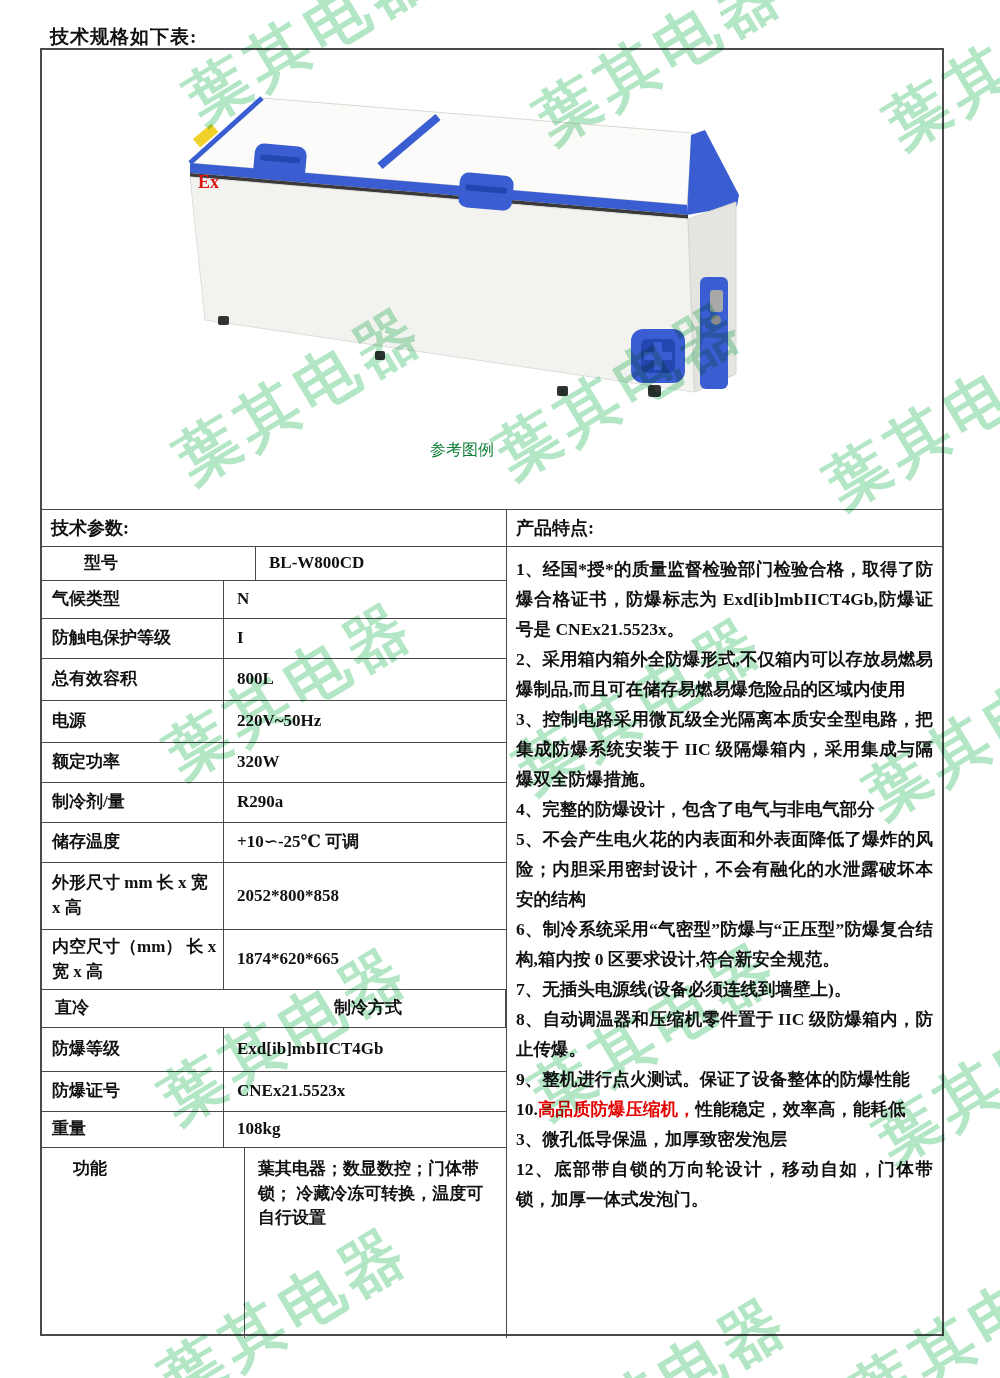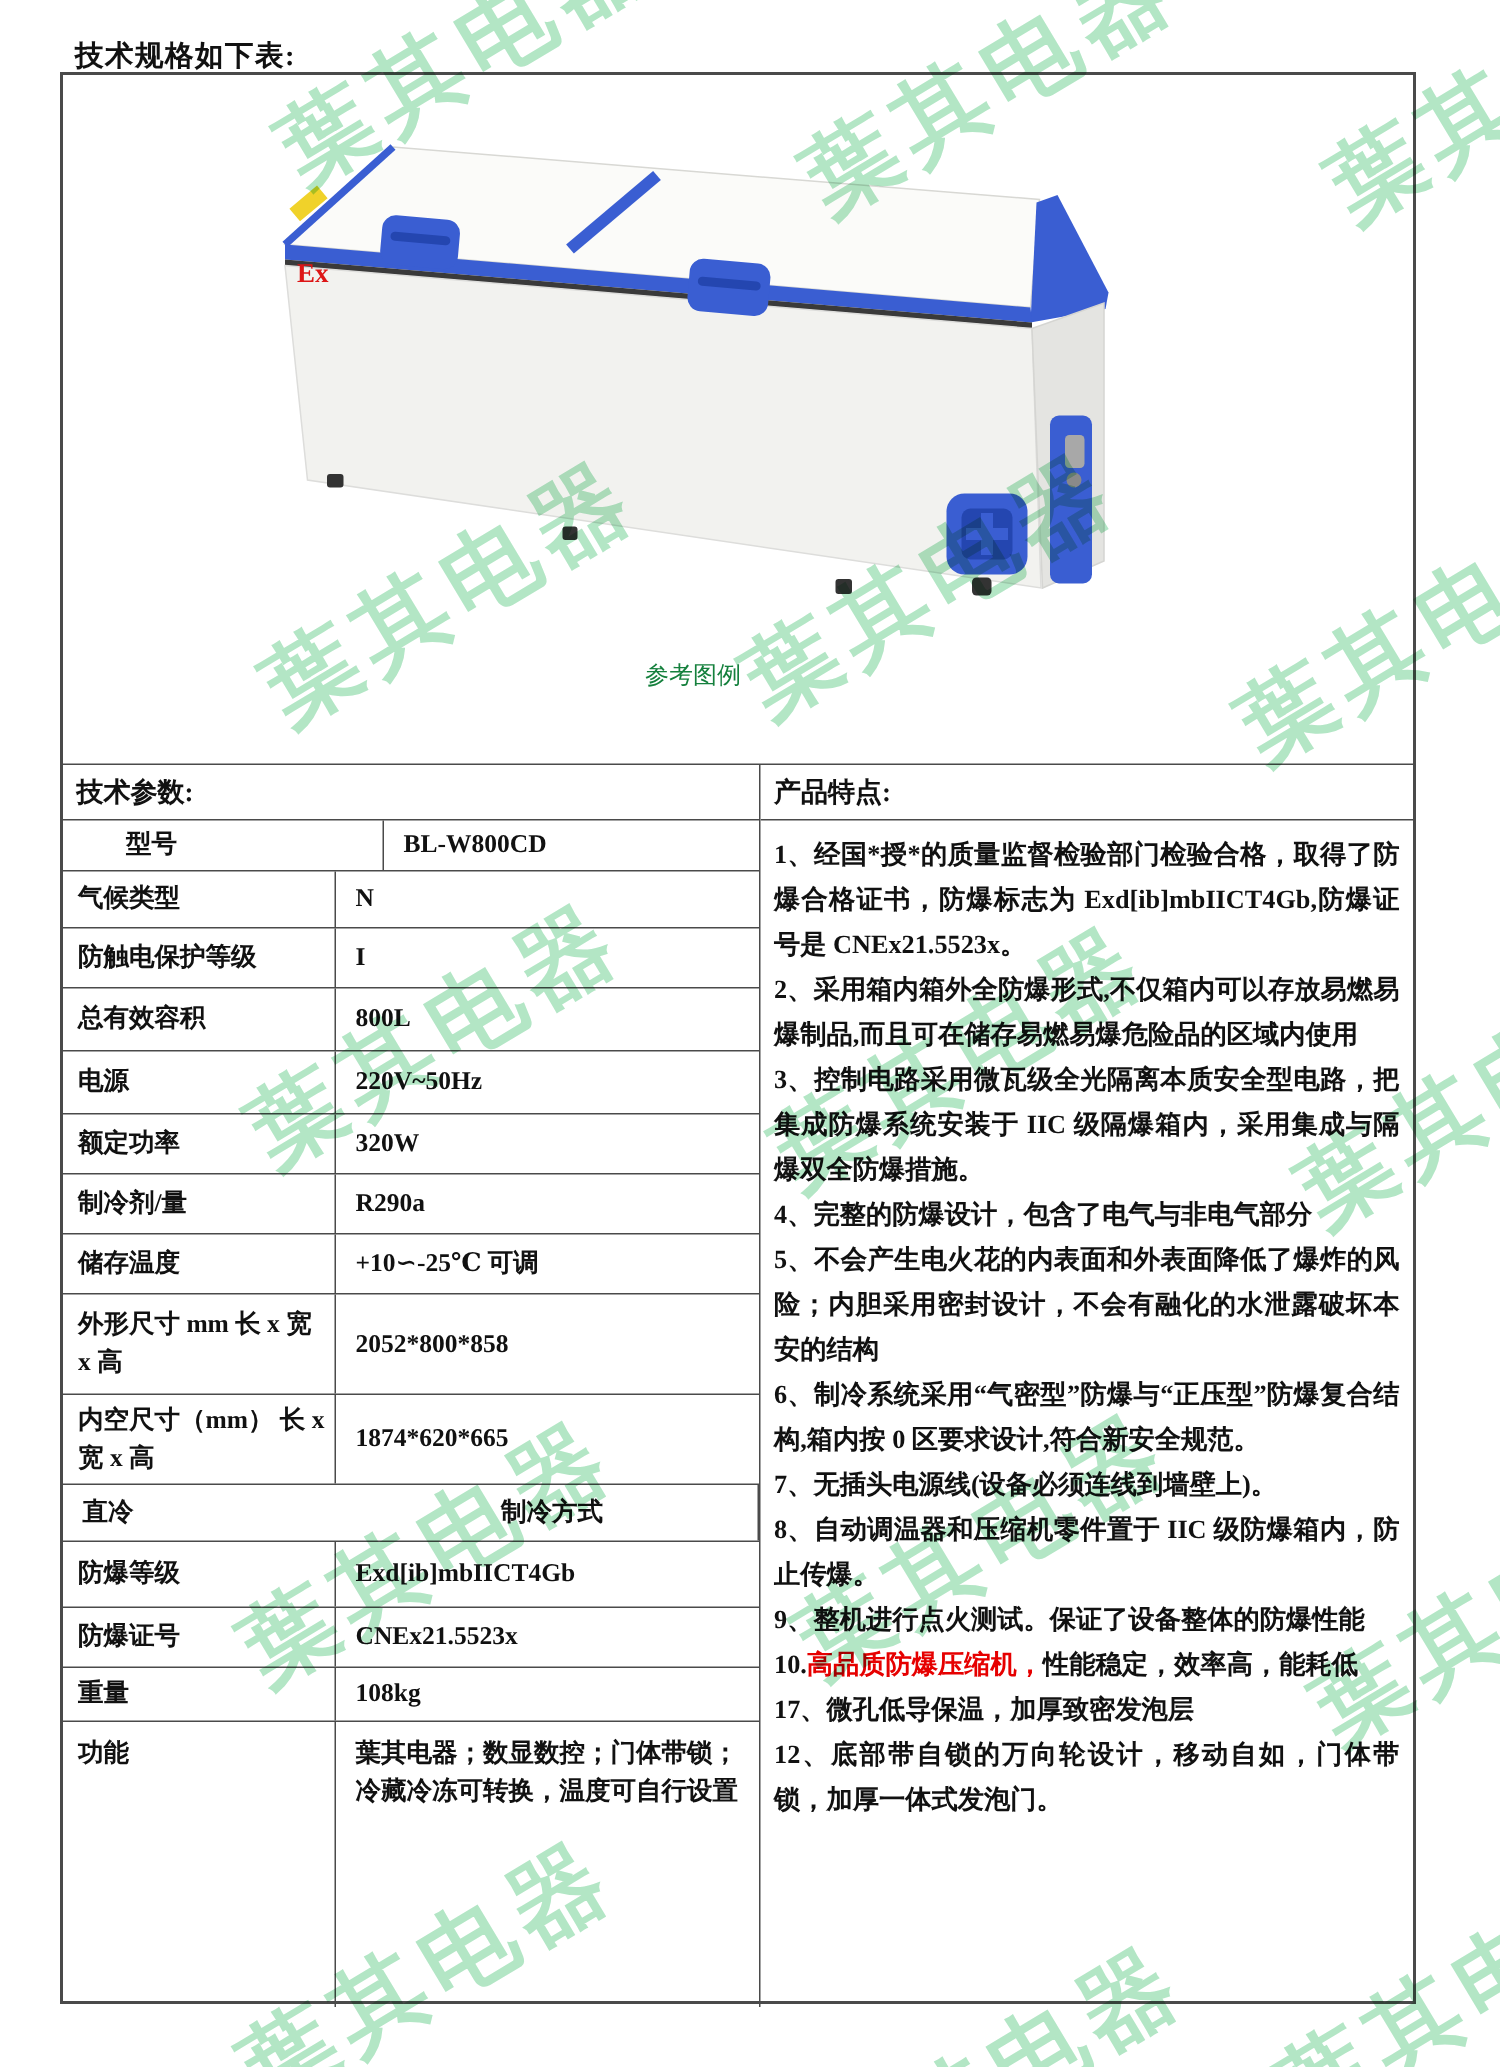--- a/index.html
+++ b/index.html
@@ -181,40 +181,40 @@
               <div class="cell value">Exd[ib]mbIICT4Gb</div>
             </div>
             <div class="spec-row" style="height: 40px; text-align: center;">
               <div class="cell label">防爆证号</div>
               <div class="cell value">CNEx21.5523x</div>
             </div>
             <div class="spec-row" style="height: 36px;">
               <div class="cell label">重量</div>
               <div class="cell value">108kg</div>
             </div>
-            <div class="spec-row top" style="height: 189px;">
+            <div class="spec-row top" style="height: 189px; padding-left: 21px;">
               <div class="cell label">功能</div>
               <div class="cell value">葉其电器；数显数控；门体带锁； 冷藏冷冻可转换，温度可自行设置</div>
             </div>
           </div>
       </div>
       <div class="right-half">
         <div class="half-header">产品特点:</div>
         <div class="feature-list" id="feature-list">
             <p class="feature-item"><span>1、经国*授*的质量监督检验部门检验合格，取得了防爆合格证书，防爆标志为 Exd[ib]mbIICT4Gb,防爆证号是 CNEx21.5523x。</span></p>
             <p class="feature-item"><span>2、采用箱内箱外全防爆形式,不仅箱内可以存放易燃易爆制品,而且可在储存易燃易爆危险品的区域内使用</span></p>
             <p class="feature-item"><span>3、控制电路采用微瓦级全光隔离本质安全型电路，把集成防爆系统安装于 IIC 级隔爆箱内，采用集成与隔爆双全防爆措施。</span></p>
             <p class="feature-item"><span>4、完整的防爆设计，包含了电气与非电气部分</span></p>
             <p class="feature-item"><span>5、不会产生电火花的内表面和外表面降低了爆炸的风险；内胆采用密封设计，不会有融化的水泄露破坏本安的结构</span></p>
             <p class="feature-item"><span>6、制冷系统采用“气密型”防爆与“正压型”防爆复合结构,箱内按 0 区要求设计,符合新安全规范。</span></p>
             <p class="feature-item"><span>7、无插头电源线(设备必须连线到墙壁上)。</span></p>
             <p class="feature-item"><span>8、自动调温器和压缩机零件置于 IIC 级防爆箱内，防止传爆。</span></p>
             <p class="feature-item"><span>9、整机进行点火测试。保证了设备整体的防爆性能</span></p>
             <p class="feature-item"><span>10.</span><span class="red">高品质防爆压缩机，</span><span>性能稳定，效率高，能耗低</span></p>
-            <p class="feature-item"><span>17、微孔低导保温，加厚致密发泡层</span></p>
+            <p class="feature-item"><span>3、微孔低导保温，加厚致密发泡层</span></p>
             <p class="feature-item"><span>12、底部带自锁的万向轮设计，移动自如，门体带锁，加厚一体式发泡门。</span></p>
           </div>
       </div>
     </div>
   </div>
 
   <div class="watermark-layer" id="wm-layer">
       <span class="wm" style="left: 310px; top: 35px;">葉其电器</span>
       <span class="wm" style="left: 660px; top: 55px;">葉其电器</span>
       <span class="wm" style="left: 1010px; top: 60px;">葉其电器</span>

